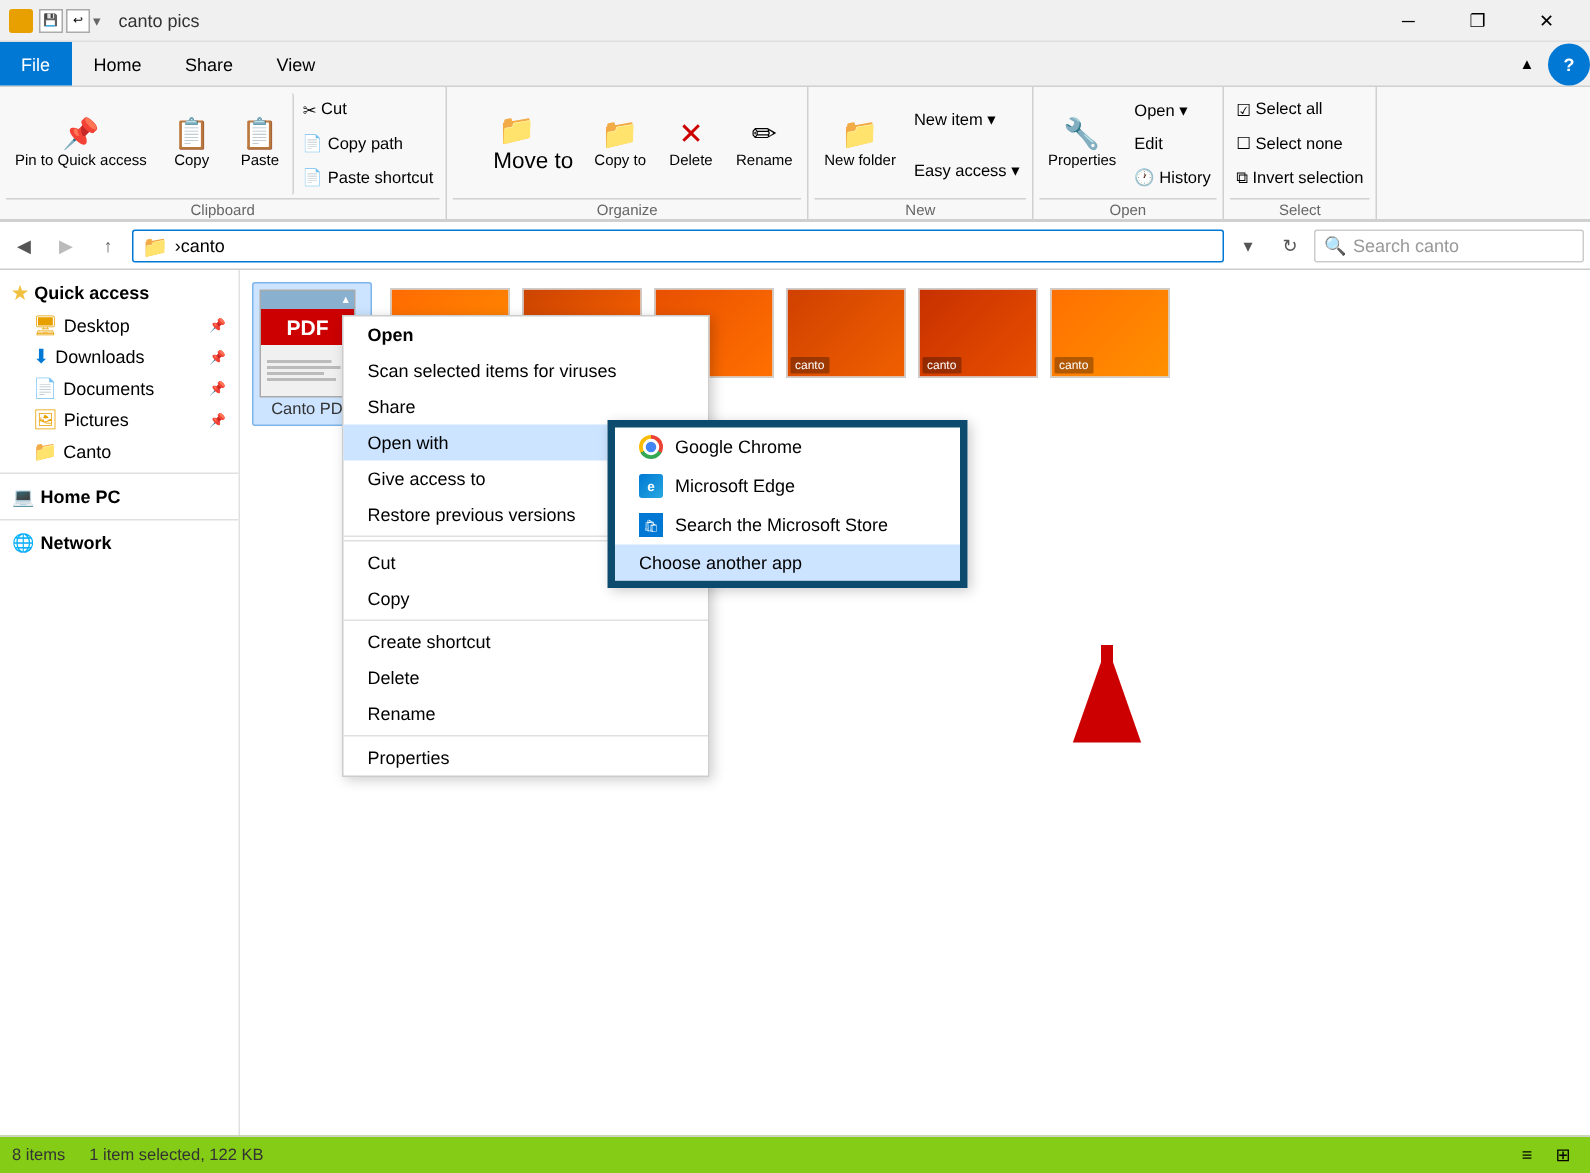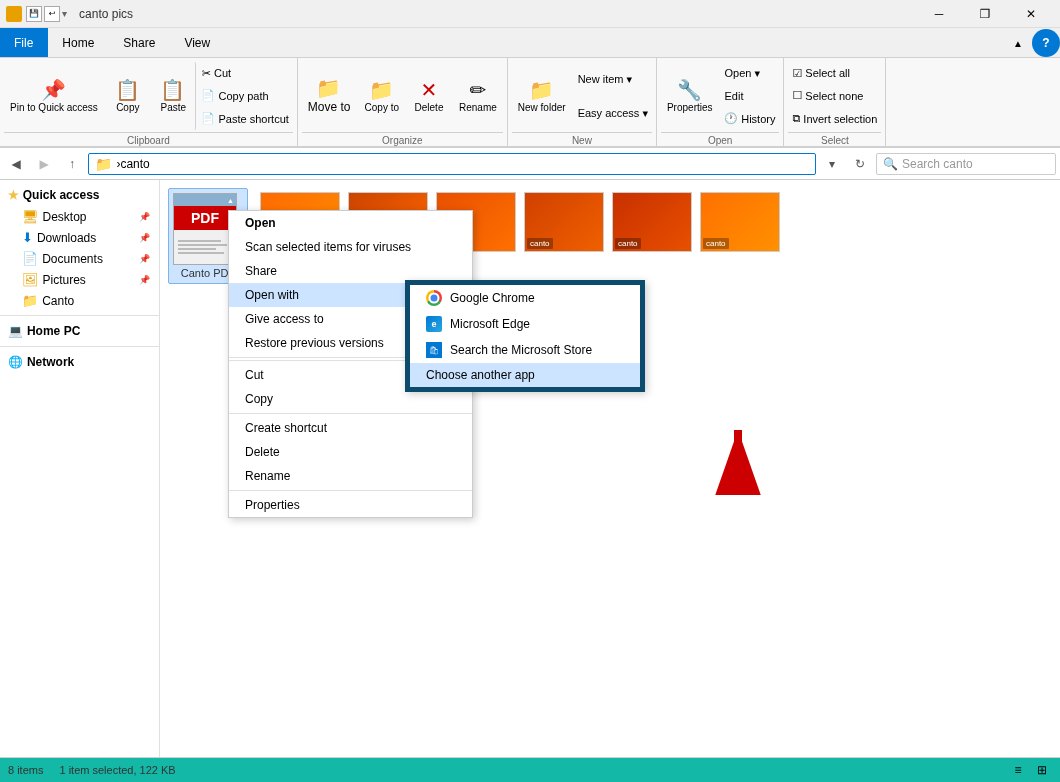--- a/index.html
+++ b/index.html
@@ -358,21 +358,21 @@
       z-index: 50;
     }
 
     
     .status-bar {
       position: absolute;
       bottom: 0;
       left: 0;
       right: 0;
       height: 22px;
-      background: #14b8a6;
+      background: #84cc16;
       border-top: 1px solid #d0d0d0;
       display: flex;
       align-items: center;
       padding: 12px 8px;
       font-size: 11px;
       color: #333;
       justify-content: space-between;
     }
     .status-left { display: flex; gap: 16px; }
     .status-right { display: flex; gap: 4px; }
@@ -483,21 +483,21 @@
         </div>
       </div>
     </div>
     <div class="ribbon-group-label">Clipboard</div>
   </div>
 
   <div class="ribbon-group">
     <div class="ribbon-group-content">
       <div class="ribbon-btn-large">
         <span class="ribbon-icon">📁</span>
-        <span style="font-size:12px;">Move to</span>
+        <span style="font-size:15px;margin-left:21px;">Move to</span>
       </div>
       <div class="ribbon-btn-large">
         <span class="ribbon-icon">📁</span>
         <span style="font-size:10px;text-align:right;">Copy to</span>
       </div>
       <div class="ribbon-btn-large">
         <span class="ribbon-icon" style="color:#cc0000;">✕</span>
         <span style="font-size:10px;">Delete</span>
       </div>
       <div class="ribbon-btn-large">

